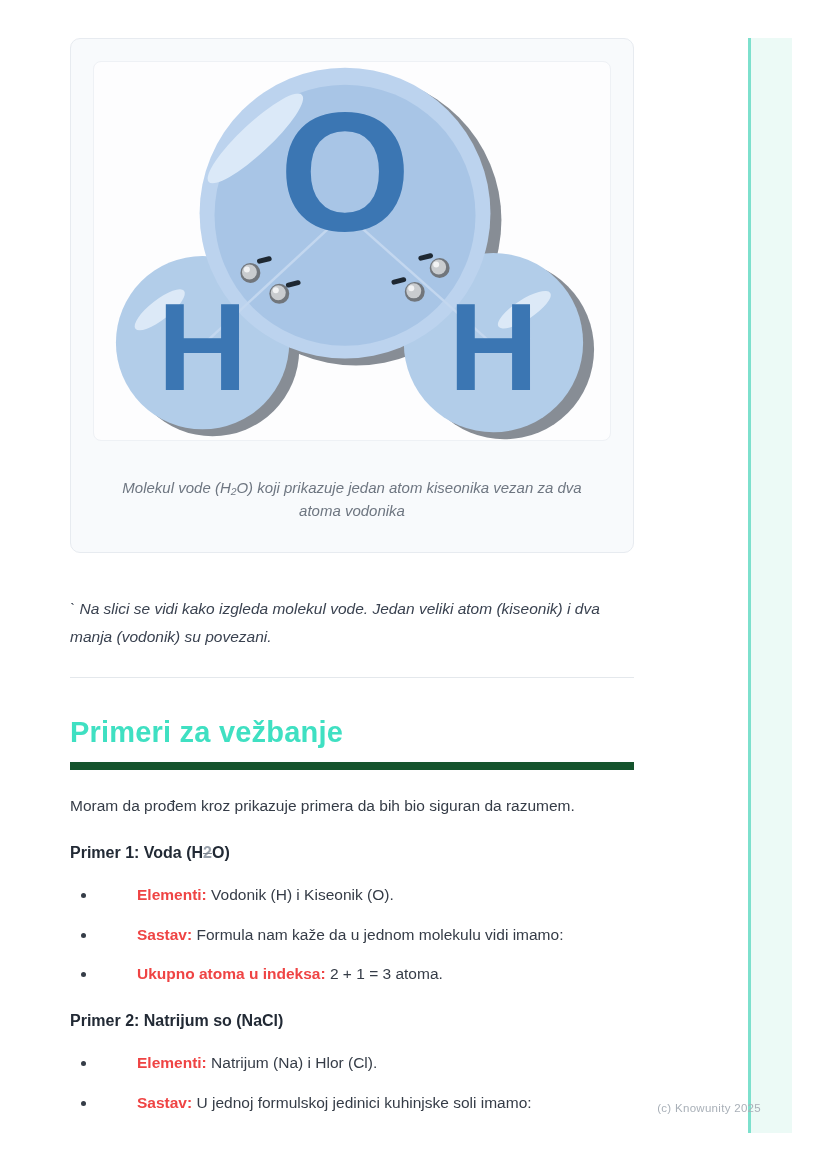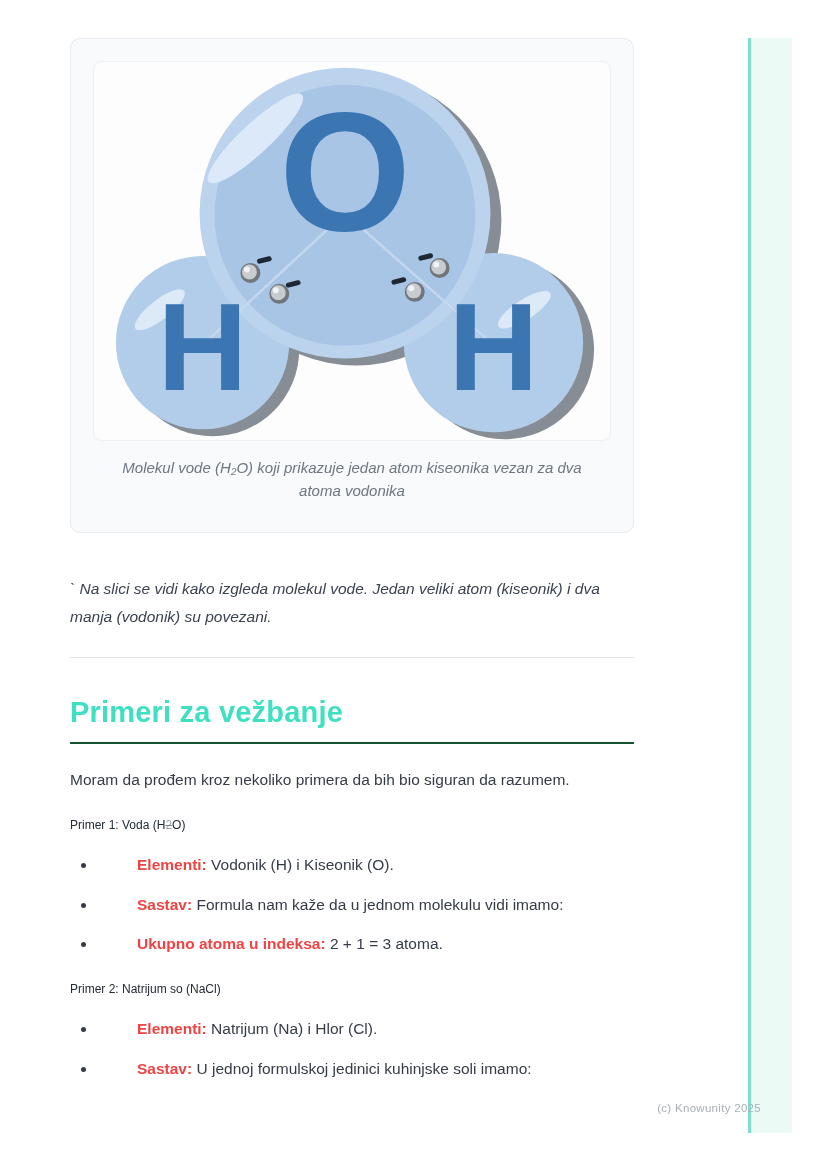--- a/index.html
+++ b/index.html
@@ -15,36 +15,36 @@
   .image-card{
     margin:0;background:#f8fafc;border:1px solid #e7ebf0;border-radius:10px;
     padding:22px 22px 30px;box-sizing:border-box;
   }
   .image-frame{
     background:#fdfdfe;border:1px solid #eef1f5;border-radius:8px;
     height:378px;overflow:hidden;
   }
   .image-frame svg{width:100%;height:100%;display:block;}
   figcaption{
-    margin-top:16px;font-style:italic;color:#6e7681;font-size:15px;
+    margin-top:36px;font-style:italic;color:#6e7681;font-size:15px;
     line-height:1.5;text-align:center;padding:0 14px;
   }
 
   .note{
     margin:42px 0 11px;font-style:italic;font-size:15.5px;line-height:1.8;color:#3a4250;
   }
   hr.divider{border:none;border-top:1px solid #e4e8ec;margin:26px 0 0;}
 
   h2.section-heading{
     margin:38px 0 0;font-size:29px;font-weight:bold;color:#3fe0c2;
-    padding-bottom:13px;border-bottom:2px solid #14532d;letter-spacing:.2px;
+    padding-bottom:13px;border-bottom:8px solid #14532d;letter-spacing:.2px;
   }
   p.intro{margin:24px 0 0;font-size:15.5px;line-height:1.5;}
 
-  p.example-title{margin:27px 0 0;font-size:12px;font-weight:normal;color:#222a35;}
+  p.example-title{margin:27px 0 0;font-size:16px;font-weight:bold;color:#222a35;}
   .struck{color:#99a1ab;text-decoration:line-through;text-decoration-color:#7b838e;}
 
   ul.bullets{
     margin:22px 0 0;padding-left:27px;font-size:15.5px;list-style-type:disc;
   }
   ul.bullets li{margin-bottom:17px;line-height:1.45;}
   ul.bullets li:last-child{margin-bottom:0;}
   ul.bullets strong{color:#ef4444;margin-left:40px;}
   ul.sub-bullets{
     margin:13px 0 0;padding-left:27px;list-style-type:circle;
@@ -112,21 +112,21 @@
     </div>
     <figcaption>Molekul vode (H₂O) koji prikazuje jedan atom kiseonika vezan za dva atoma vodonika</figcaption>
   </figure>
 
   <p class="note">` Na slici se vidi kako izgleda molekul vode. Jedan veliki atom (kiseonik) i dva manja (vodonik) su povezani.</p>
 
   <hr class="divider">
 
   <h2 class="section-heading">Primeri za vežbanje</h2>
 
-  <p class="intro">Moram da prođem kroz nekoliko primera da bih bio siguran da razumem.</p>
+  <p class="intro">Moram da prođem kroz prikazuje primera da bih bio siguran da razumem.</p>
 
   <p class="example-title"><span>Primer 1: Voda (H</span><span class="struck">2</span><span>O)</span></p>
 
   <ul class="bullets">
     <li><strong>Elementi:</strong><span> Vodonik (H) i Kiseonik (O).</span></li>
     <li><strong>Sastav:</strong><span> Formula nam kaže da u jednom molekulu vidi imamo:</span>
     </li>
     <li><strong>Ukupno atoma u indeksa:</strong><span> 2 + 1 = 3 atoma.</span></li>
   </ul>
 

